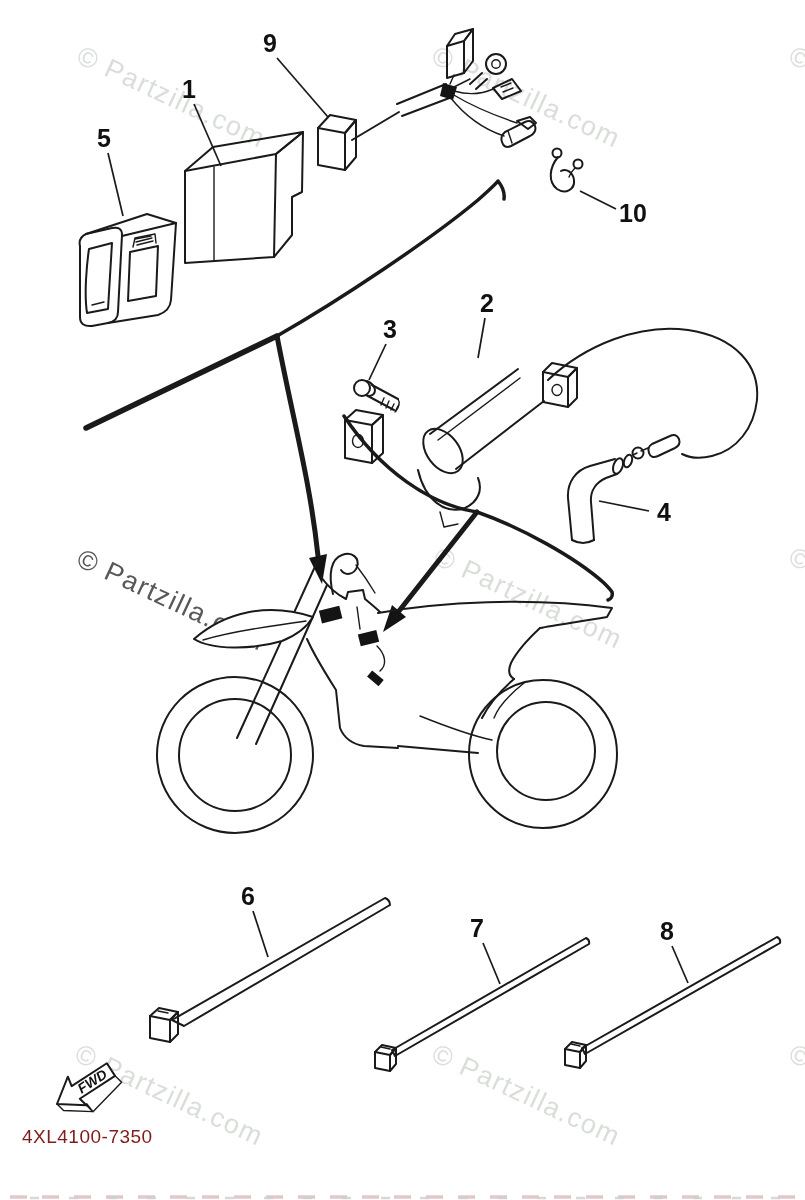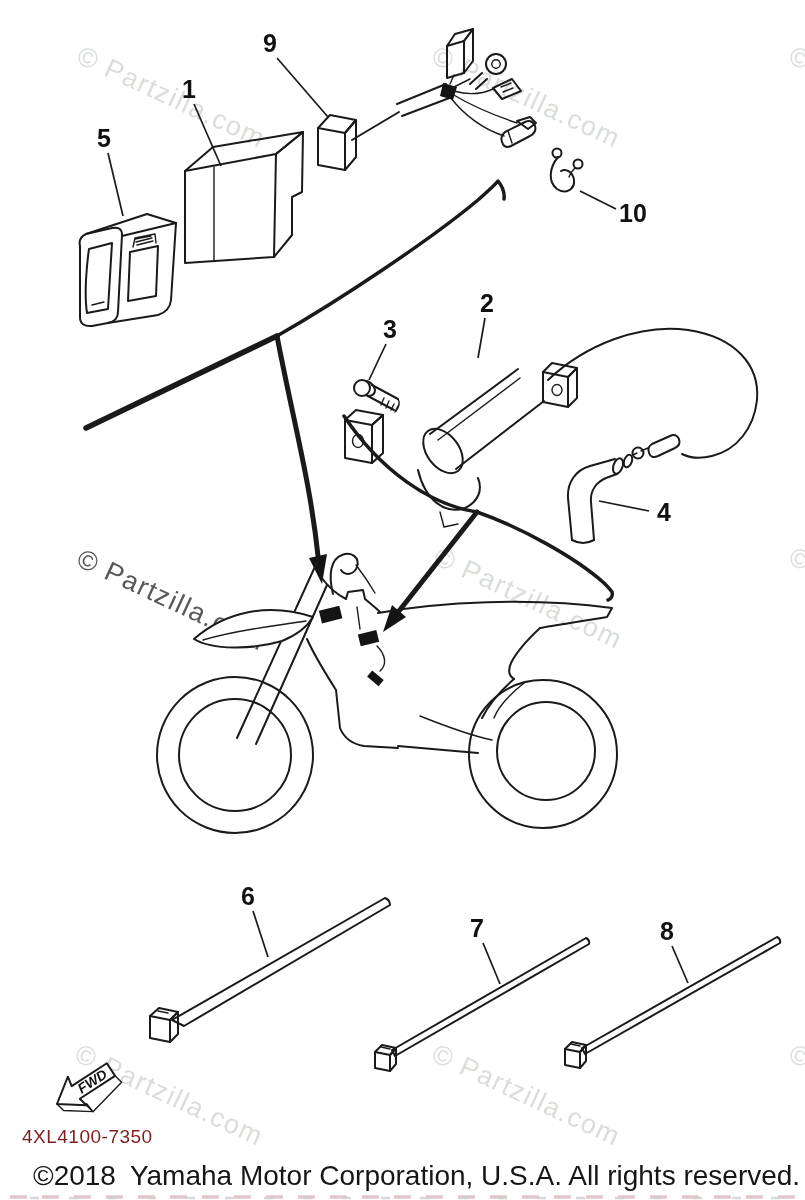--- a/index.html
+++ b/index.html
@@ -234,14 +234,13 @@
         <text class="plabel" x="633" y="222">10</text>
       </g>
 
   <g>
     <line x1="10" y1="1197" x2="798" y2="1197" stroke="#d9bcbc" stroke-width="3.5" stroke-dasharray="17 15" opacity="0.8"></line>
     <line x1="30" y1="1198" x2="780" y2="1198" stroke="#cfcfcf" stroke-width="2.5" stroke-dasharray="9 30" opacity="0.8"></line>
   </g>
 </svg>
 
 <div class="pn">4XL4100-7350</div>
-<div class="cr">©2018 Yamaha Motor Corporation, U.S.A. All rights reserved.</div>
 </div>
 
 </body></html>

